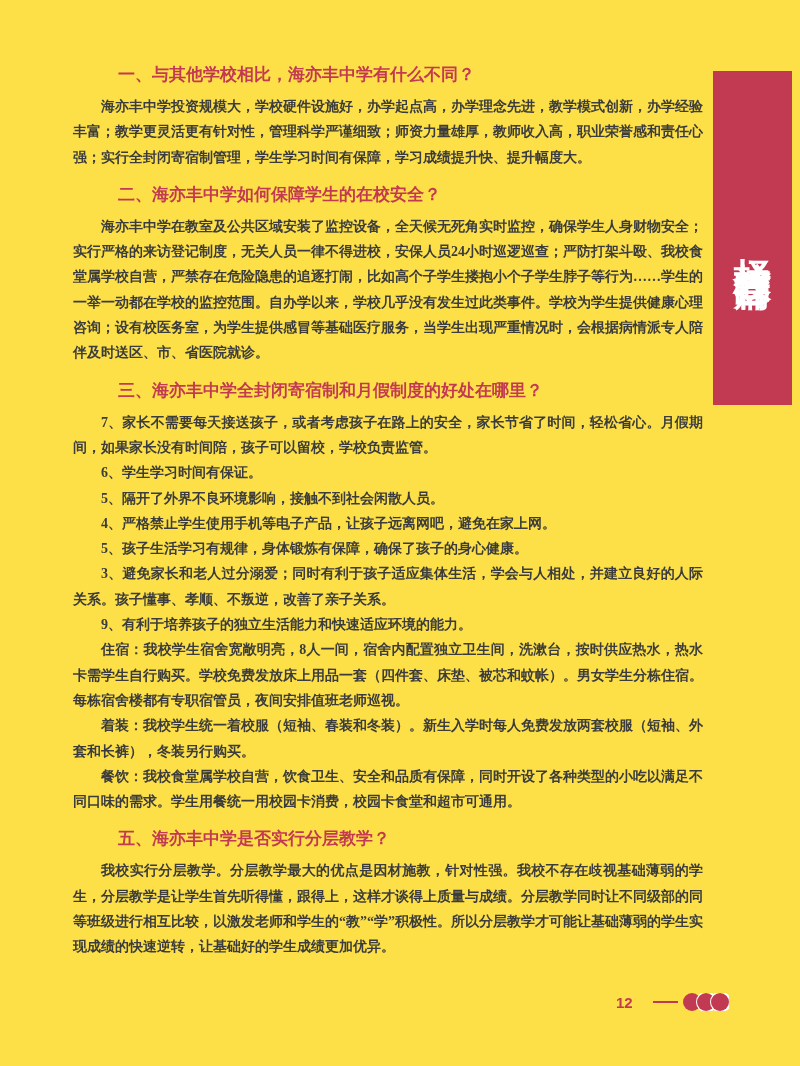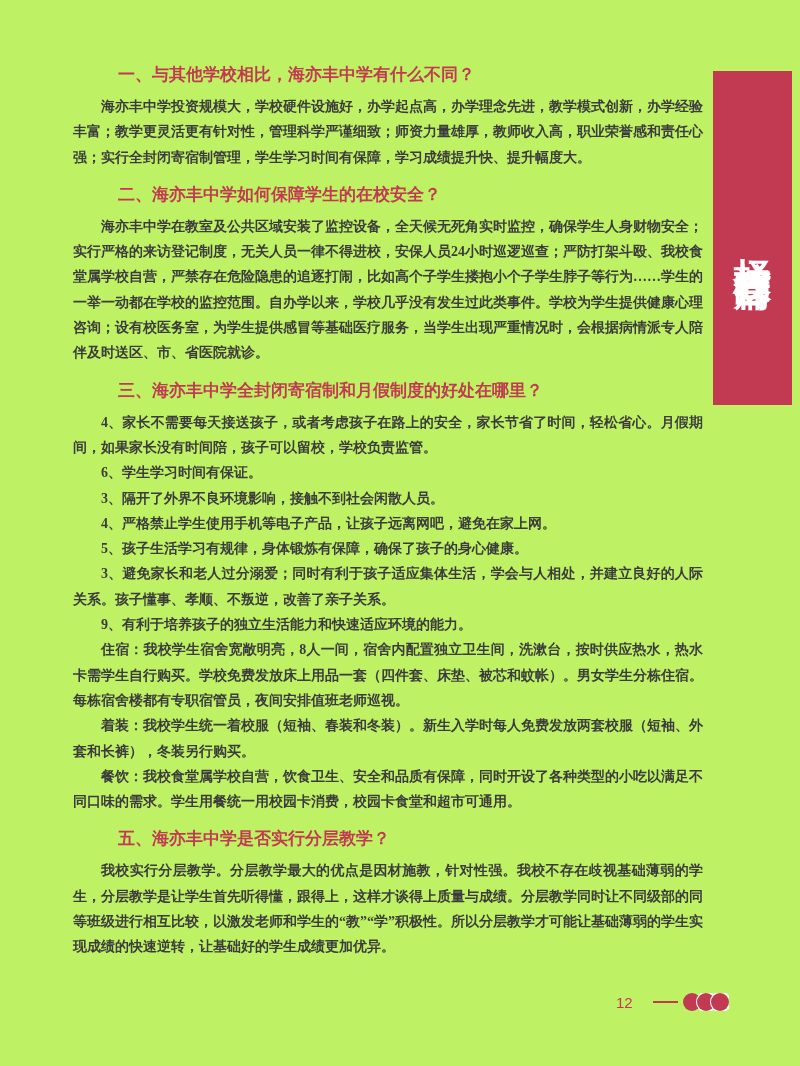--- a/index.html
+++ b/index.html
@@ -9,21 +9,21 @@
   *{margin:0;padding:0;box-sizing:border-box;}
   html,body{background:#ffffff;}
   body{
     width:800px;height:1066px;
     position:relative;
     overflow:hidden;
     font-family:"Liberation Serif", serif;
   }
   .page{
     position:absolute;inset:0;
-    background:#bef264;
+    background:#fde047;
   }
   
   .content{
     position:absolute;
     left:73px;top:62px;
     width:630px;
   }
   .heading{
     font-family:"Liberation Sans", sans-serif;
     font-weight:bold;
@@ -66,21 +66,21 @@
   
   .footer{
     position:absolute;
     left:616px;top:992px;
     height:20px;
     display:flex;
     align-items:center;
   }
   .pagenum{
     font-family:"Liberation Sans", sans-serif;
-    font-weight:normal;
+    font-weight:bold;
     font-size:15px;
     color:var(--accent);
     margin-right:20px;
   }
   .rule{
     display:inline-block;
     width:25px;height:2px;
     background:var(--accent);
     margin-right:5px;
   }
@@ -92,23 +92,23 @@
 <body>
 
 <div class="page">
 
   <div class="content" id="qa-sections">
       <h2 class="heading">一、与其他学校相比，海亦丰中学有什么不同？</h2>
       <p class="para">海亦丰中学投资规模大，学校硬件设施好，办学起点高，办学理念先进，教学模式创新，办学经验丰富；教学更灵活更有针对性，管理科学严谨细致；师资力量雄厚，教师收入高，职业荣誉感和责任心强；实行全封闭寄宿制管理，学生学习时间有保障，学习成绩提升快、提升幅度大。</p>
       <h2 class="heading">二、海亦丰中学如何保障学生的在校安全？</h2>
       <p class="para">海亦丰中学在教室及公共区域安装了监控设备，全天候无死角实时监控，确保学生人身财物安全；实行严格的来访登记制度，无关人员一律不得进校，安保人员24小时巡逻巡查；严防打架斗殴、我校食堂属学校自营，严禁存在危险隐患的追逐打闹，比如高个子学生搂抱小个子学生脖子等行为……学生的一举一动都在学校的监控范围。自办学以来，学校几乎没有发生过此类事件。学校为学生提供健康心理咨询；设有校医务室，为学生提供感冒等基础医疗服务，当学生出现严重情况时，会根据病情派专人陪伴及时送区、市、省医院就诊。</p>
       <h2 class="heading">三、海亦丰中学全封闭寄宿制和月假制度的好处在哪里？</h2>
-      <p class="para">4、家长不需要每天接送孩子，或者考虑孩子在路上的安全，家长节省了时间，轻松省心。月假期间，如果家长没有时间陪，孩子可以留校，学校负责监管。</p>
+      <p class="para">7、家长不需要每天接送孩子，或者考虑孩子在路上的安全，家长节省了时间，轻松省心。月假期间，如果家长没有时间陪，孩子可以留校，学校负责监管。</p>
       <p class="para">6、学生学习时间有保证。</p>
-      <p class="para">3、隔开了外界不良环境影响，接触不到社会闲散人员。</p>
+      <p class="para">5、隔开了外界不良环境影响，接触不到社会闲散人员。</p>
       <p class="para">4、严格禁止学生使用手机等电子产品，让孩子远离网吧，避免在家上网。</p>
       <p class="para">5、孩子生活学习有规律，身体锻炼有保障，确保了孩子的身心健康。</p>
       <p class="para">3、避免家长和老人过分溺爱；同时有利于孩子适应集体生活，学会与人相处，并建立良好的人际关系。孩子懂事、孝顺、不叛逆，改善了亲子关系。</p>
       <p class="para">9、有利于培养孩子的独立生活能力和快速适应环境的能力。</p>
       <p class="para">住宿：我校学生宿舍宽敞明亮，8人一间，宿舍内配置独立卫生间，洗漱台，按时供应热水，热水卡需学生自行购买。学校免费发放床上用品一套（四件套、床垫、被芯和蚊帐）。男女学生分栋住宿。每栋宿舍楼都有专职宿管员，夜间安排值班老师巡视。</p>
       <p class="para">着装：我校学生统一着校服（短袖、春装和冬装）。新生入学时每人免费发放两套校服（短袖、外套和长裤），冬装另行购买。</p>
       <p class="para">餐饮：我校食堂属学校自营，饮食卫生、安全和品质有保障，同时开设了各种类型的小吃以满足不同口味的需求。学生用餐统一用校园卡消费，校园卡食堂和超市可通用。</p>
       <h2 class="heading">五、海亦丰中学是否实行分层教学？</h2>
       <p class="para">我校实行分层教学。分层教学最大的优点是因材施教，针对性强。我校不存在歧视基础薄弱的学生，分层教学是让学生首先听得懂，跟得上，这样才谈得上质量与成绩。分层教学同时让不同级部的同等班级进行相互比较，以激发老师和学生的“教”“学”积极性。所以分层教学才可能让基础薄弱的学生实现成绩的快速逆转，让基础好的学生成绩更加优异。</p>
     </div>

